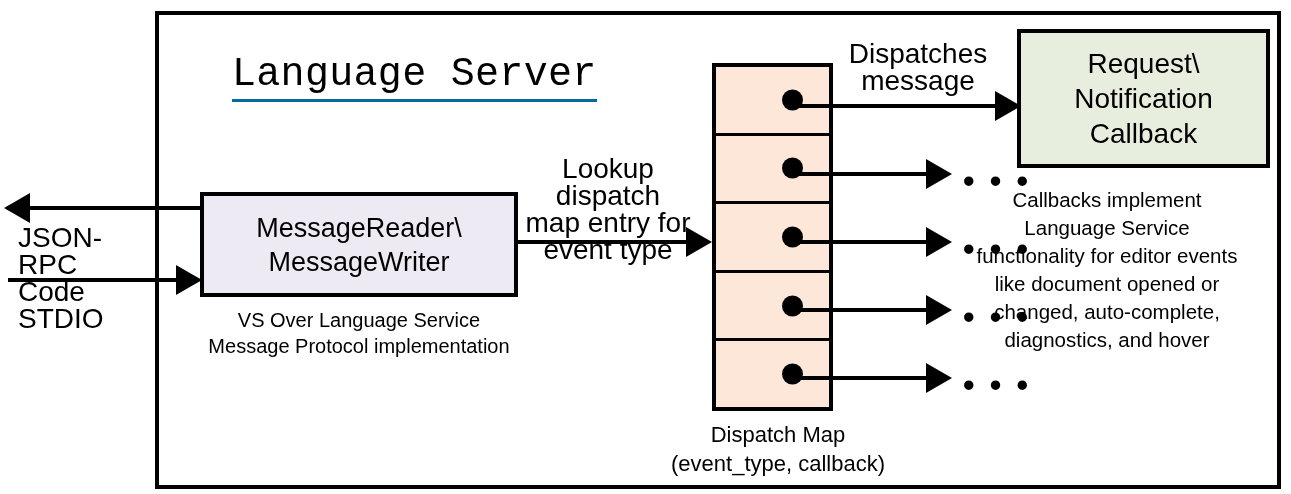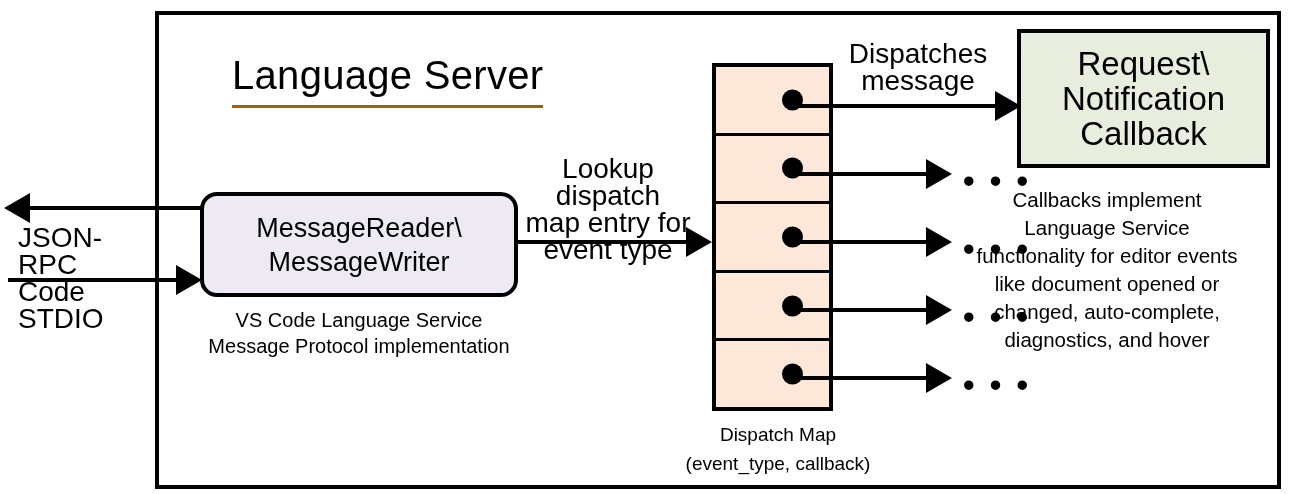--- a/index.html
+++ b/index.html
@@ -33,72 +33,72 @@
 
   
   .title {
     position: absolute;
     left: 232px;
     top: 52px;
     font-size: 40px;
     line-height: 46px;
     letter-spacing: 0.3px;
     white-space: nowrap;
-    border-bottom: 3px solid #a16207;
-    padding-bottom: 7px;
+    border-bottom: 3px solid #0369a1;
+    padding-bottom: 1px;
+    font-family: Liberation Mono, monospace;
   }
 
   
   .node-box {
     position: absolute;
     border: 4px solid #000000;
     box-sizing: border-box;
     display: flex;
     align-items: center;
     justify-content: center;
     text-align: center;
   }
   #reader-writer-box {
     left: 200px;
     top: 192px;
     width: 318px;
     height: 105px;
     background: #EDEAF3;
     font-size: 27px;
     line-height: 34px;
-    border-radius: 17px;
   }
   #callback-box {
     left: 1017px;
     top: 29px;
     width: 253px;
     height: 139px;
     background: #E8EEDE;
-    font-size: 33px;
+    font-size: 28px;
     line-height: 35px;
   }
 
   
   .caption {
     position: absolute;
     text-align: center;
     font-size: 20px;
     line-height: 26px;
     white-space: pre-line;
   }
   #reader-writer-caption {
     left: 178px;
     top: 307px;
     width: 362px;
   }
   #dispatch-map-caption {
     left: 623px;
     top: 420px;
     width: 310px;
-    font-size: 19px;
+    font-size: 22px;
     line-height: 29px;
   }
   #callback-caption {
     left: 974px;
     top: 186px;
     width: 266px;
     font-size: 20.5px;
     line-height: 28px;
   }
 
@@ -202,21 +202,21 @@
   <div class="hline" style="left:8px; top:278px; width:172px;"></div>
   <div class="arrow-right" style="left:176px; top:265px;"></div>
 
   <div class="edge-label" id="label-jsonrpc">JSON-RPC
 Code STDIO</div>
 
   <div class="node-box" id="reader-writer-box">
     <span style="white-space:pre-line;">MessageReader\
 MessageWriter</span>
   </div>
-  <div class="caption" id="reader-writer-caption">VS Code Language Service
+  <div class="caption" id="reader-writer-caption">VS Over Language Service
 Message Protocol implementation</div>
 
   <div class="hline" style="left:518px; top:240px; width:172px;"></div>
   <div class="arrow-right" style="left:686px; top:227px;"></div>
   <div class="edge-label" id="label-lookup">Lookup dispatch
 map entry for
 event type</div>
 
   <div id="dispatch-map">
     <div class="map-row">

